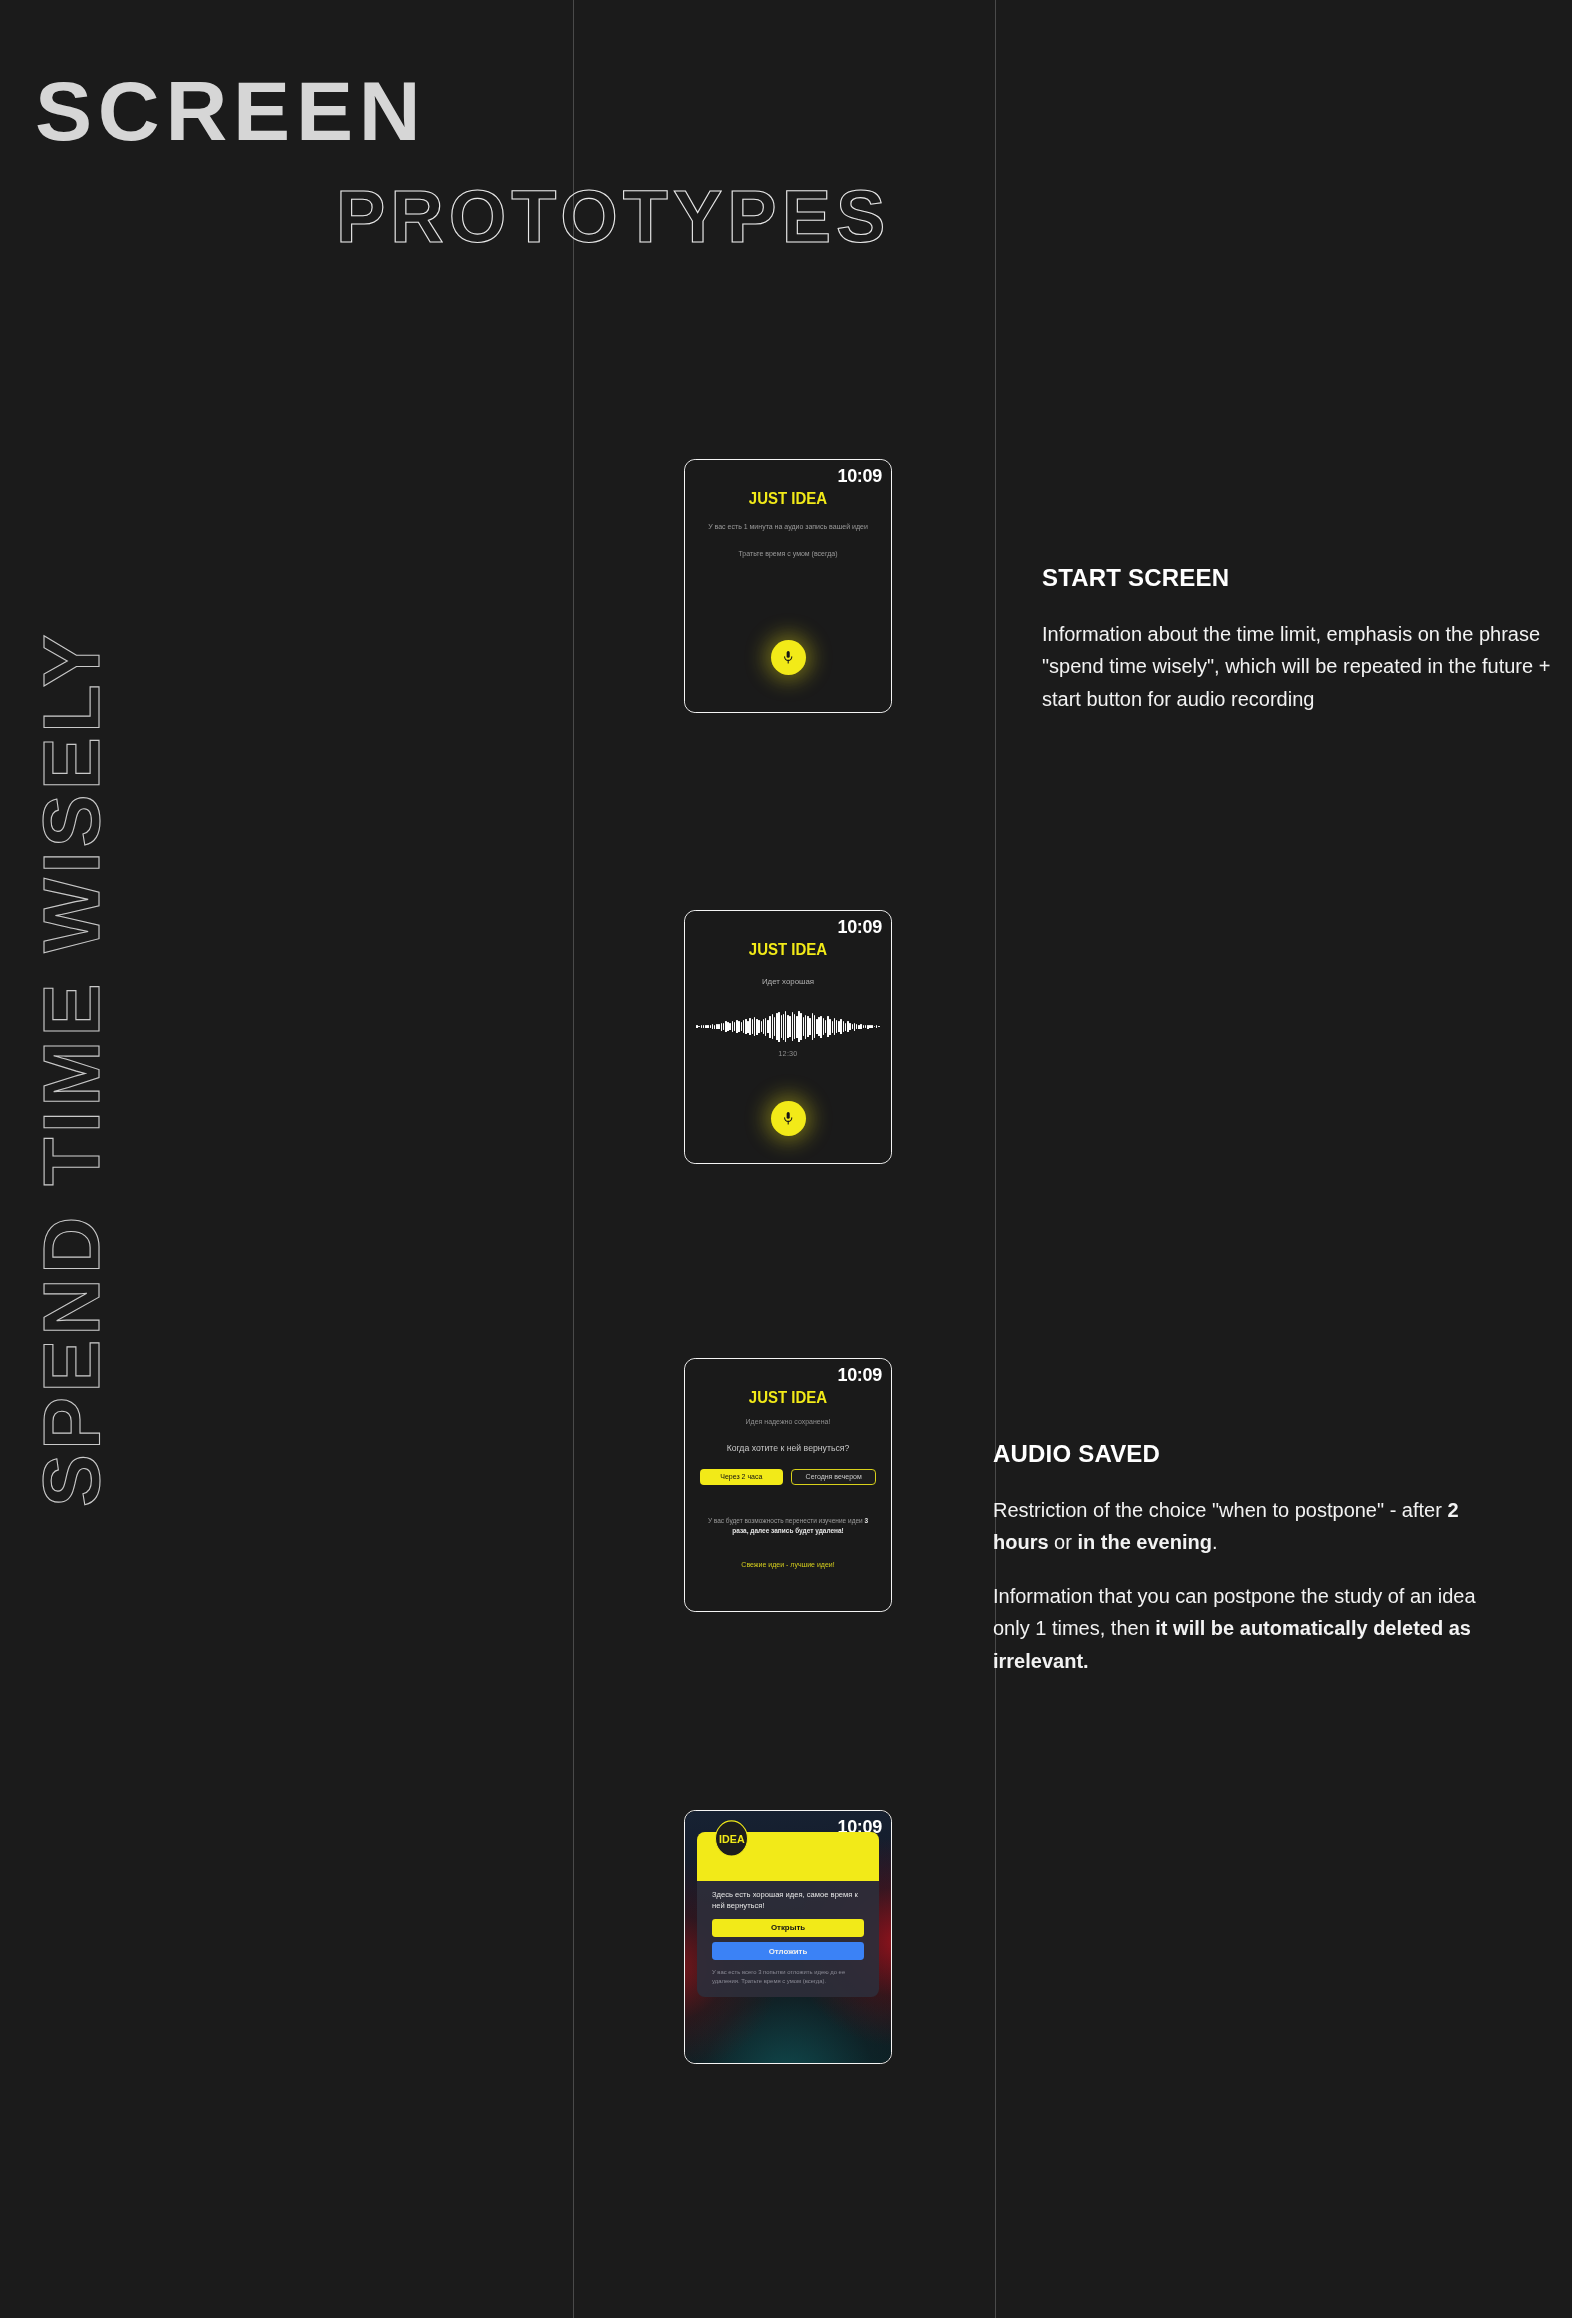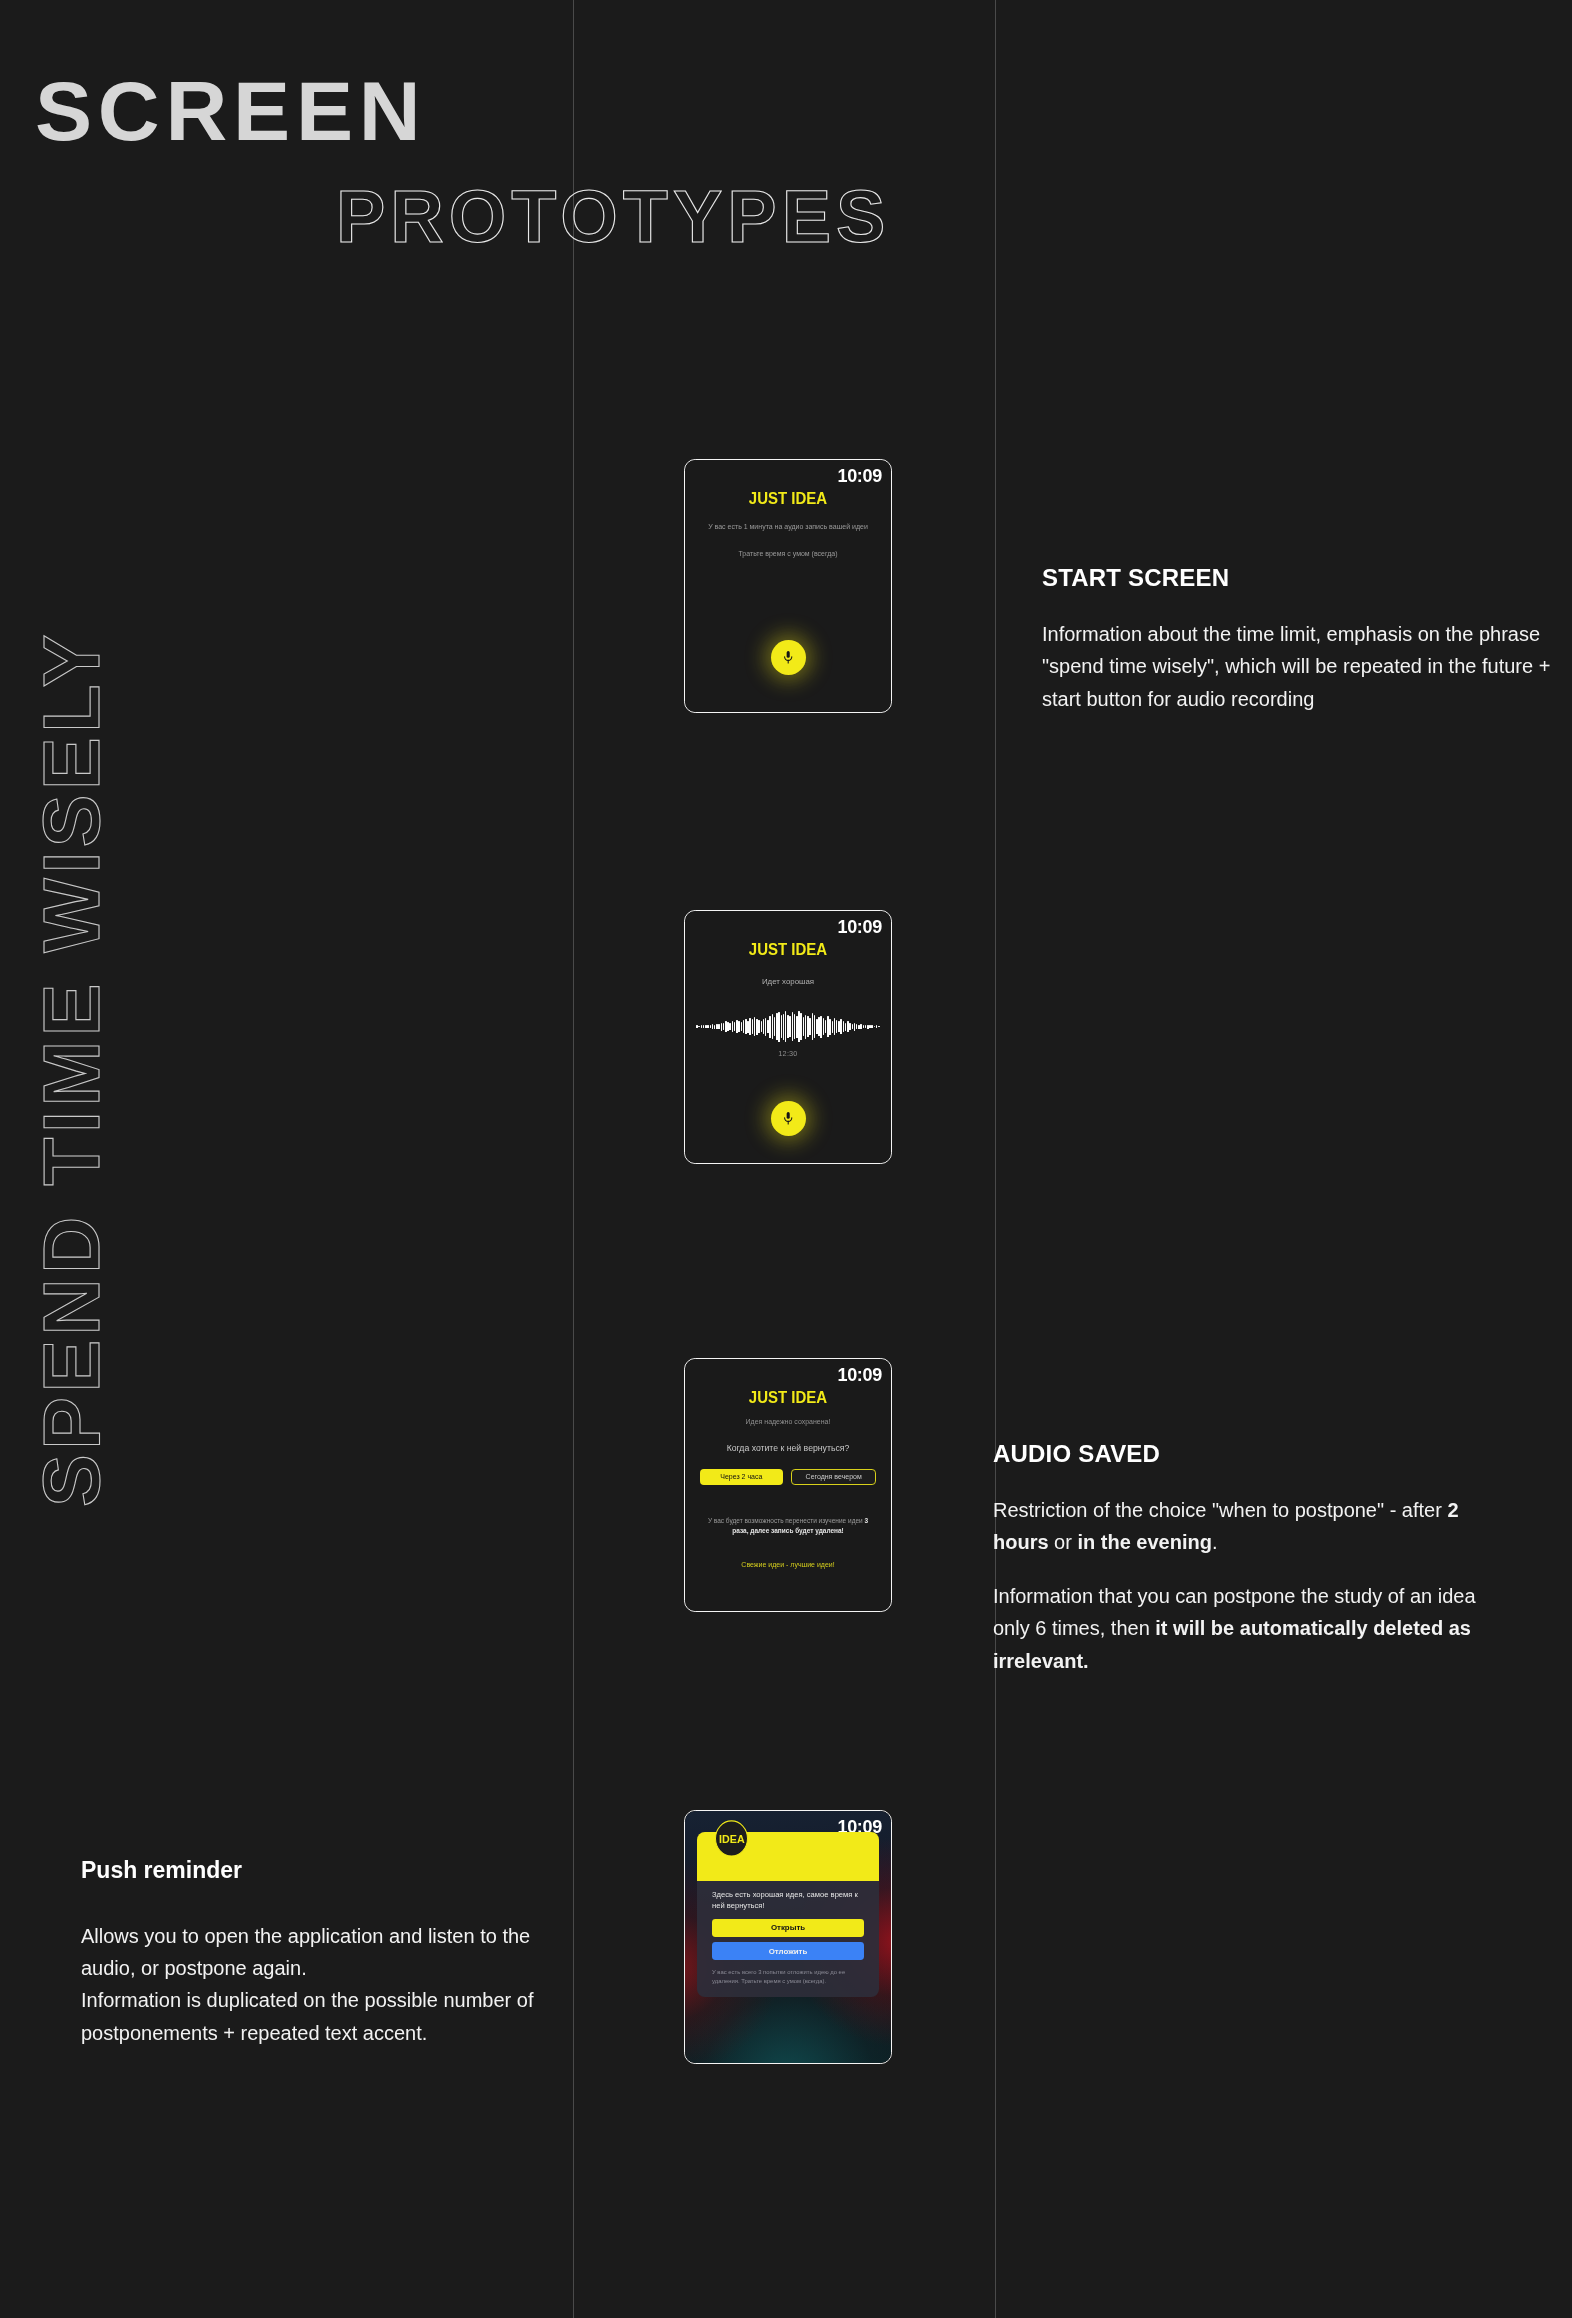--- a/index.html
+++ b/index.html
@@ -345,28 +345,23 @@
 
   <div class="ann" id="ann-start">
     <h3>START SCREEN</h3>
     <p>Information about the time limit, emphasis on the phrase "spend time wisely", which will be repeated in the future + start button for  audio recording</p>
   </div>
 
 
   <div class="ann" id="ann-saved">
     <h3>AUDIO SAVED</h3>
     <p><span>Restriction of the choice "when to postpone" - after </span><b>2 hours</b><span> or </span><b>in the evening</b><span>.</span></p>
-    <p><span>Information that you can postpone the study of an idea only 6 times, then </span><b>it will be automatically deleted as irrelevant.</b></p>
+    <p><span>Information that you can postpone the study of an idea only 1 times, then </span><b>it will be automatically deleted as irrelevant.</b></p>
   </div>
 
-  <div class="ann" id="ann-push">
-    <h3 class="wide">Push reminder</h3>
-    <p>Allows you to open the application and listen to the audio, or postpone again.</p>
-    <p>Information is duplicated on the possible number of postponements + repeated text accent.</p>
-  </div>
 
   <div class="phone" id="phone1">
     <div class="screen">
       <div class="clock">10:09</div>
       <div class="logo">JUST IDEA</div>
       <div class="body-txt" id="s1-l1">У вас есть 1 минута на аудио запись вашей идеи</div>
       <div class="body-txt" id="s1-l2">Тратьте время с умом (всегда)</div>
       <div class="mic-btn">
         <svg viewBox="0 0 24 28">
           <rect x="9" y="2" width="6" height="13" rx="3" fill="#151515"></rect>

